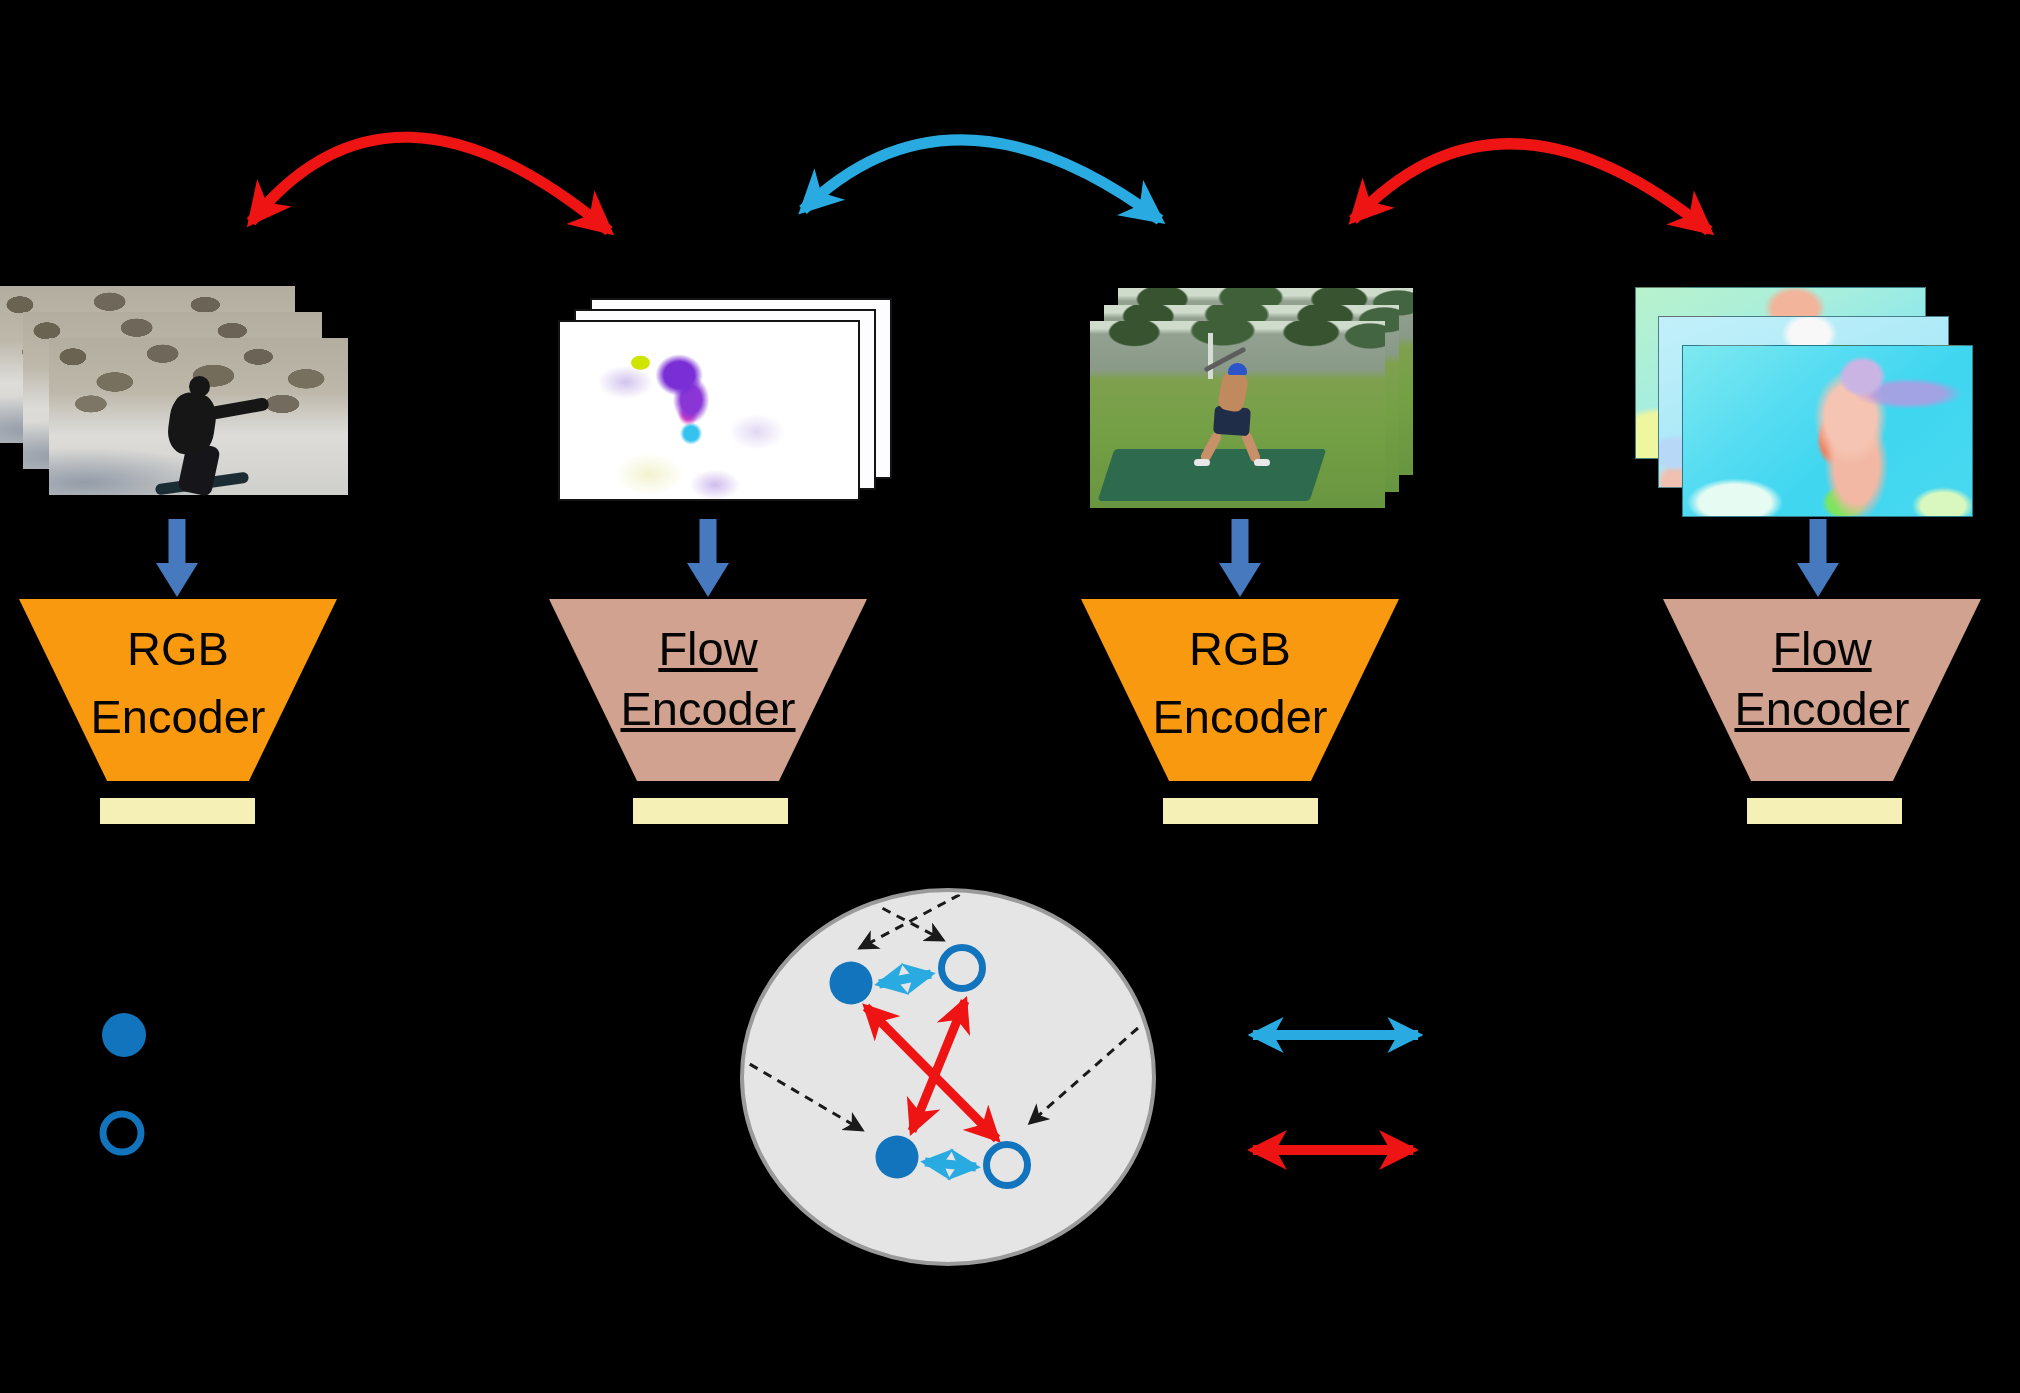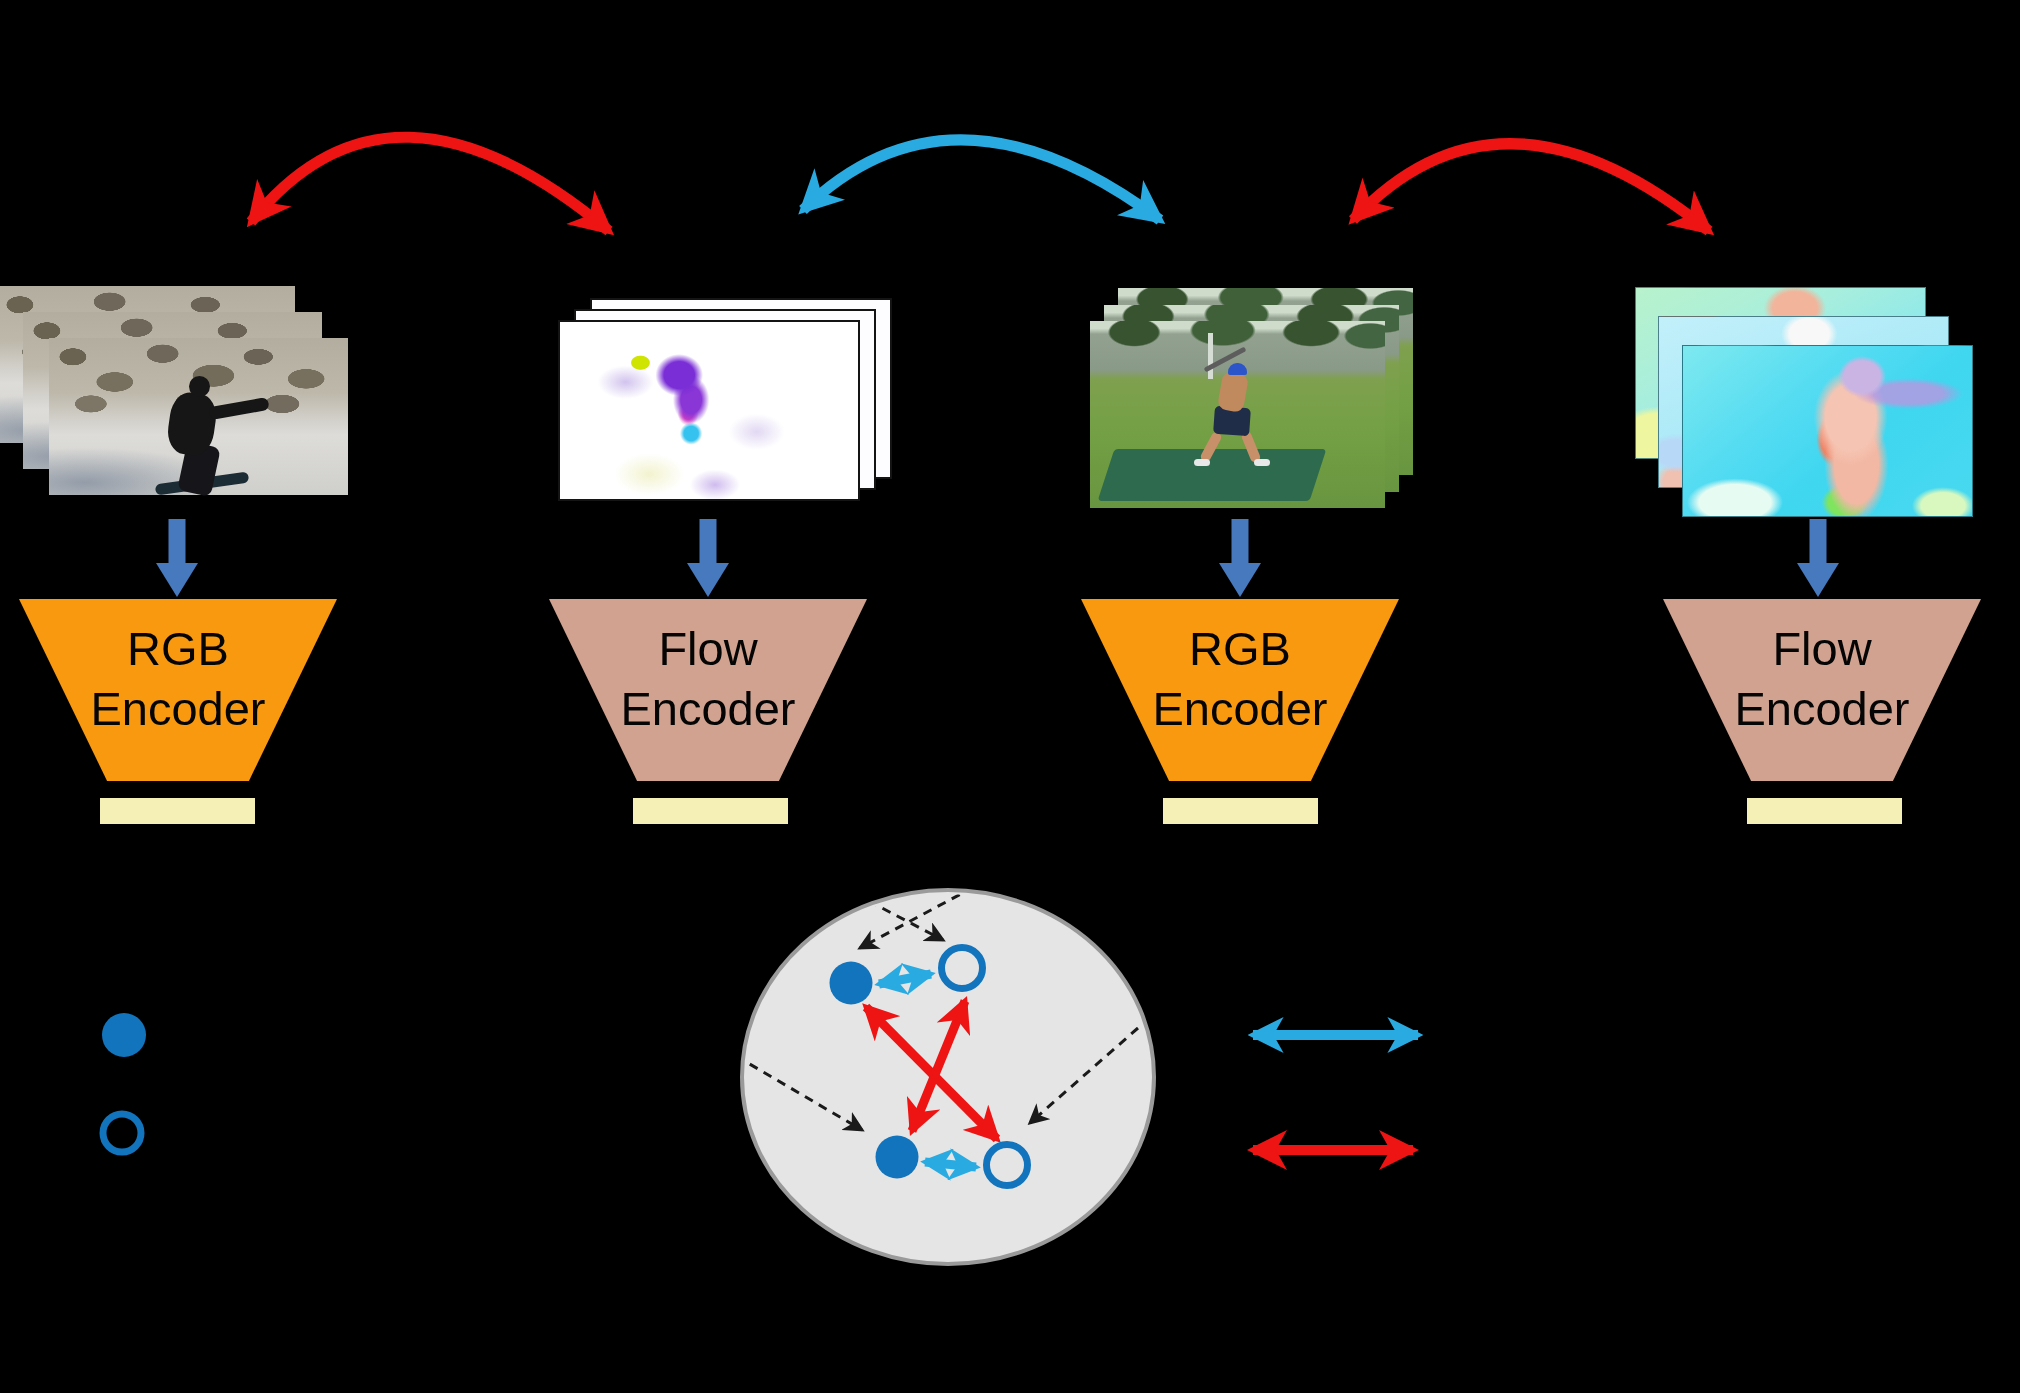--- a/index.html
+++ b/index.html
@@ -122,22 +122,22 @@
       linear-gradient(140deg,#7ee9ef 0%,#55dcf2 35%,#3fd6f0 60%,#49d9ef 100%);
   }
 
   
   .encoder{
     position:absolute;top:599px;width:318px;height:182px;
     clip-path:polygon(0% 0%,100% 0%,72.3% 100%,27.7% 100%);
     display:flex;flex-direction:column;align-items:center;justify-content:flex-start;
     padding-top:20px;box-sizing:border-box;
   }
-  .enc-rgb{background:var(--rgb_encoder);}
-  .enc-flow{background:var(--flow_encoder);}
+  .enc-rgb{background:var(--rgb_encoder);gap:8px;}
+  .enc-flow{background:var(--flow_encoder);text-decoration:underline;}
   .enc-line{
     font-size:47px;line-height:60px;color:var(--encoder_text);
     font-weight:400;text-align:center;letter-spacing:0px;
   }
 
   
   .chip{position:absolute;top:798px;width:155px;height:26px;background:var(--embedding_chip);}
 
   
   .overlay{position:absolute;left:0;top:0;width:2020px;height:1393px;}

